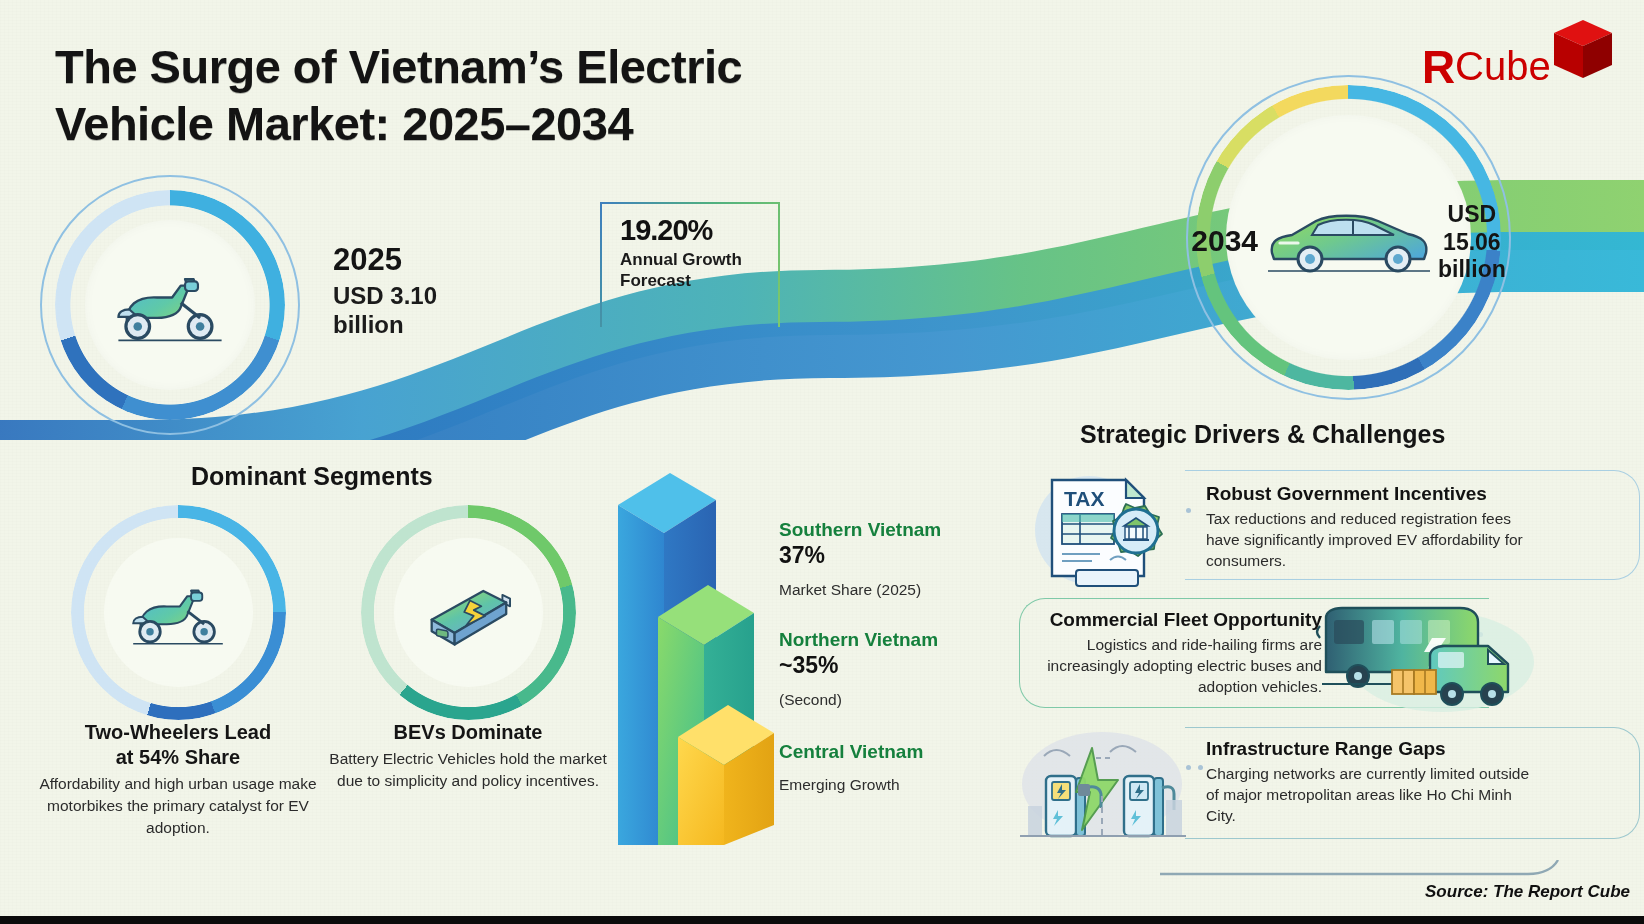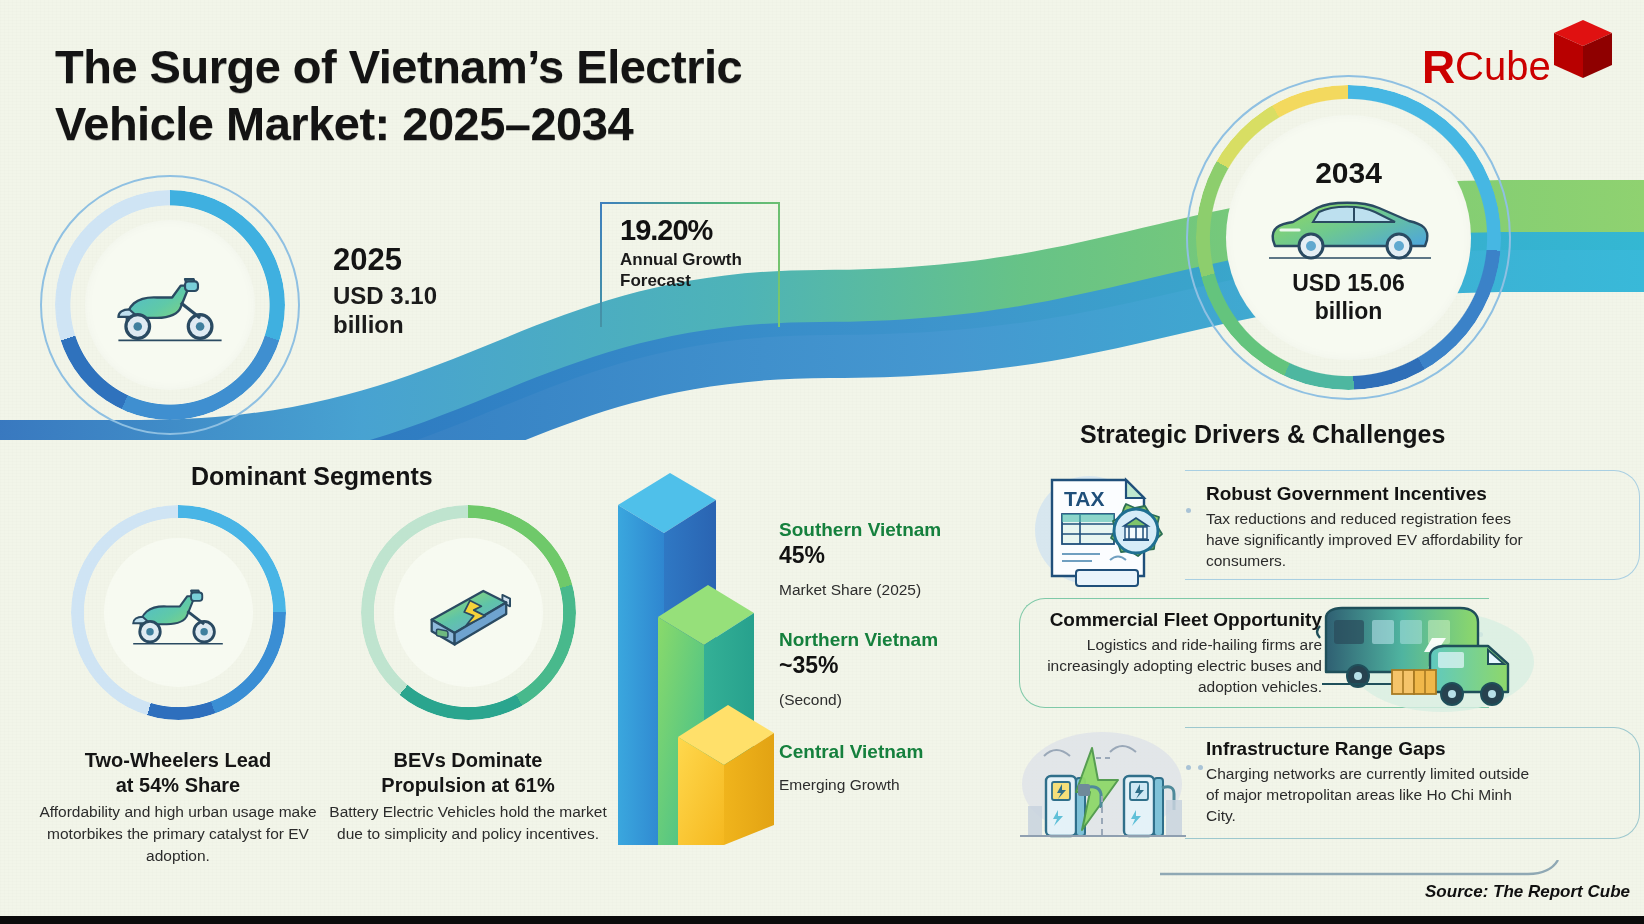--- a/index.html
+++ b/index.html
@@ -40,21 +40,21 @@
   #logo .word .r{ display:inline-block; transform:scaleX(-1); font-weight:700; font-size:46px; vertical-align:-3px;}
   #logo .cube{ position:absolute; right:8px; top:6px; width:62px; height:64px; }
 
   
   #ribbon{ position:absolute; left:0; top:120px; width:1644px; height:320px; z-index:1;}
 
   
   .donut { position:absolute; border-radius:50%; }
   .donut .inner{
     position:absolute; border-radius:50%; background:#f7faf1;
-    display:flex; align-items:center; justify-content:center; flex-direction:column;
+    display:flex; align-items:center; justify-content:center; flex-direction:row;
     box-shadow:inset 0 0 12px rgba(0,0,0,.03);
   }
   .ringline{ position:absolute; border-radius:50%; border:2px solid #9cc6e4; }
 
   
   #d2025{ left:55px; top:190px; width:230px; height:230px; z-index:5;}
   #d2025 .ringline{ inset:-15px; border-color:#8fc0e2; }
   #d2025 .seg{ position:absolute; inset:0; border-radius:50%;
     background:conic-gradient(from 0deg, #3fb0e0 0deg 108deg, #3f8fd0 108deg 205deg, #2f72bd 205deg 252deg, #cfe4f4 252deg 360deg);
     -webkit-mask:radial-gradient(circle, transparent 0 61%, #000 61.5% 100%);
@@ -98,21 +98,21 @@
   #seg1{ left:28px; top:505px; }
   #seg2{ left:318px; top:505px; }
   .segdonut{ position:relative; width:215px; height:215px; margin:0 auto;}
   .segdonut .inner{ position:absolute; inset:33px; border-radius:50%; background:#f7faf1;
     display:flex; align-items:center; justify-content:center;}
   .segdonut .seg{ position:absolute; inset:0; border-radius:50%;
     -webkit-mask:radial-gradient(circle, transparent 0 62%, #000 62.5% 100%);
             mask:radial-gradient(circle, transparent 0 62%, #000 62.5% 100%);}
   #seg1 .seg{ background:conic-gradient(from 0deg, #49b5e6 0deg 90deg, #3a8ed4 90deg 160deg, #2e6fbd 160deg 197deg, #cfe4f4 197deg 360deg);}
   #seg2 .seg{ background:conic-gradient(from 0deg, #6fc96a 0deg 75deg, #48b98c 75deg 150deg, #2aa58e 150deg 220deg, #bfe4cf 220deg 360deg);}
-  .segheading{ margin-top:28px; font-size:20px; font-weight:bold; color:#151515; line-height:1.25;}
+  .segheading{ margin-top:0; font-size:20px; font-weight:bold; color:#151515; line-height:1.25;}
   .segdesc{ margin-top:3px; font-size:15.5px; color:#2b2b2b; line-height:1.42;}
 
   
   #bars{ position:absolute; left:600px; top:455px; width:250px; height:390px; z-index:6;}
   .barlabels{ position:absolute; z-index:7; }
   .barlabels .h{ font-size:19px; font-weight:bold; color:#15803d; line-height:1.25;}
   .barlabels .p{ font-size:23px; font-weight:bold; color:#111; line-height:1.2;}
   .barlabels .s{ font-size:15.5px; color:#2d2d2d; line-height:1.3; margin-top:11px;}
   #bl1{ left:779px; top:518px;}
   #bl2{ left:779px; top:628px;}
@@ -310,21 +310,20 @@
           <path d="M22,52 L76,22 L100,34 L46,66 Z" fill="url(#bg1)" stroke="#2a4a62" stroke-width="2.4" stroke-linejoin="round"></path>
           <path d="M22,52 L22,64 L46,78 L46,66 Z" fill="#8fb9dc" stroke="#2a4a62" stroke-width="2.4" stroke-linejoin="round"></path>
           <path d="M46,66 L46,78 L100,46 L100,34 Z" fill="#6fa3cf" stroke="#2a4a62" stroke-width="2.4" stroke-linejoin="round"></path>
           <path d="M62,32 L74,38 L66,42 L78,48 L58,58 L66,48 L56,44 Z" fill="#f5d23a" stroke="#2a4a62" stroke-width="1.8" stroke-linejoin="round"></path>
           <rect x="27" y="57" width="12" height="7" rx="2" fill="#6fb87f" stroke="#2a4a62" stroke-width="1.6" transform="skewY(10)"></rect>
         </svg>
       </div>
     </div>
     <div class="segheading">
       <div>BEVs Dominate</div>
-      <div>Propulsion at 61%</div>
     </div>
     <div class="segdesc">Battery Electric Vehicles hold the market due to simplicity and policy incentives.</div>
   </div>
 
   <svg id="bars" viewBox="0 0 250 390">
     <defs>
       <linearGradient id="b1f" x1="0" y1="0" x2="1" y2="0">
           <stop offset="0" stop-color="#3aa7de"></stop>
           <stop offset="1" stop-color="#2f86d0"></stop>
         </linearGradient>
@@ -364,21 +363,21 @@
 
     <g>
       <polygon points="78,282 128,250 174,278 124,310" fill="#ffe06a"></polygon>
       <polygon points="78,282 124,310 124,390 78,390" fill="url(#b3f)"></polygon>
       <polygon points="124,310 174,278 174,370 124,390" fill="url(#b3s)"></polygon>
     </g>
   </svg>
 
   <div id="bl1" class="barlabels">
     <div class="h">Southern Vietnam</div>
-    <div class="p">45%</div>
+    <div class="p">37%</div>
     <div class="s">Market Share (2025)</div>
   </div>
   <div id="bl2" class="barlabels">
     <div class="h">Northern Vietnam</div>
     <div class="p">~35%</div>
     <div class="s">(Second)</div>
   </div>
   <div id="bl3" class="barlabels">
     <div class="h">Central Vietnam</div>
     <div class="s">Emerging Growth</div>

